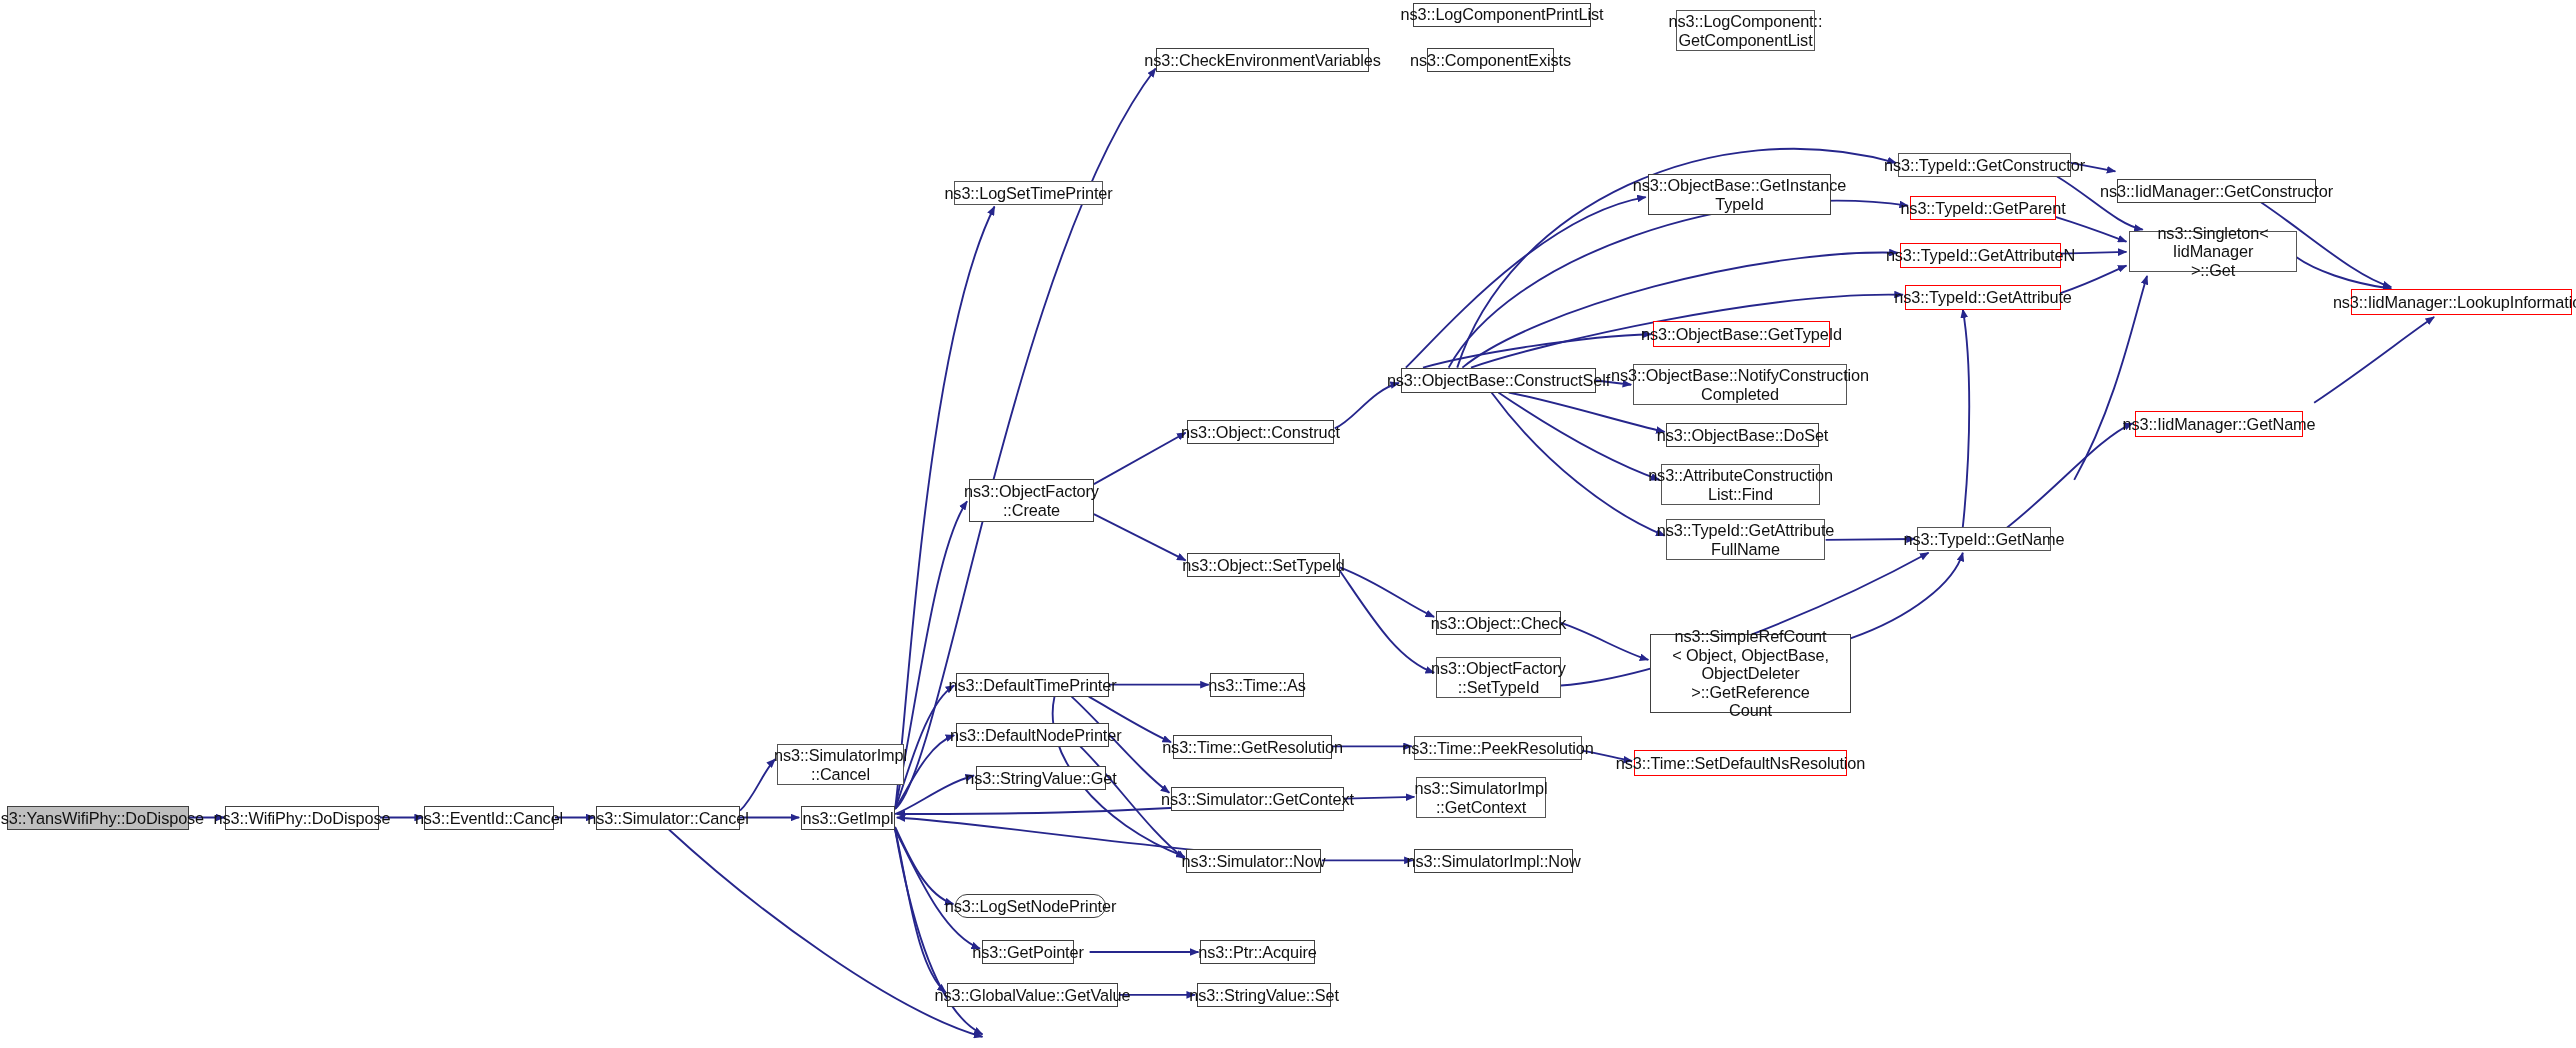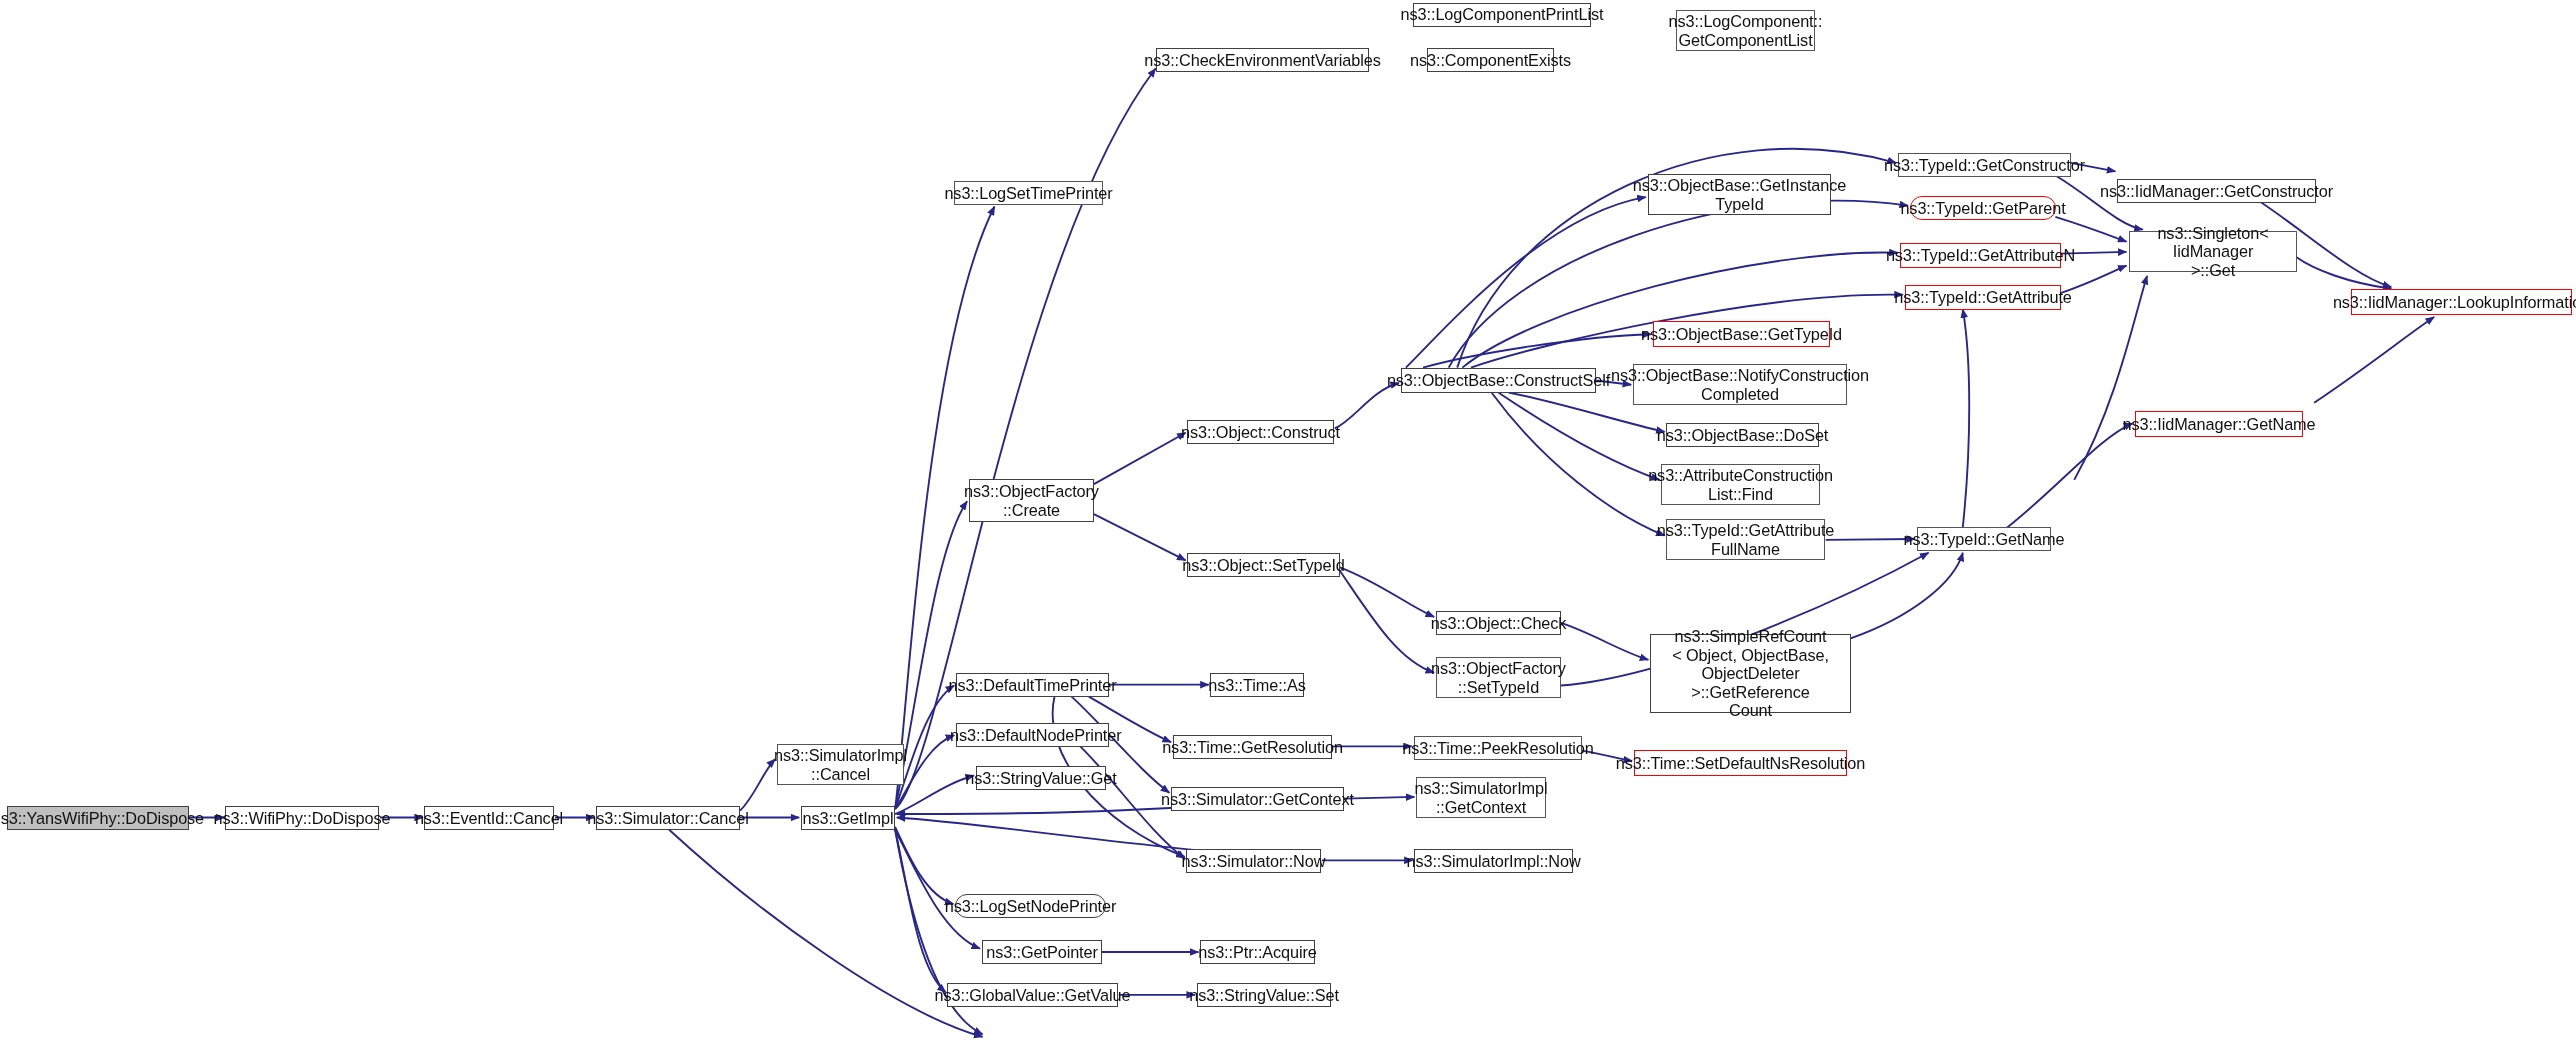--- a/index.html
+++ b/index.html
@@ -110,21 +110,21 @@
 TypeId</div>
       <div class="node red" style="left: 1653px; top: 321px; width: 177px; height: 26px;">ns3::ObjectBase::GetTypeId</div>
       <div class="node grey2" style="left: 1633px; top: 364px; width: 214px; height: 41px;">ns3::ObjectBase::NotifyConstruction
 Completed</div>
       <div class="node" style="left: 1666px; top: 423px; width: 153px; height: 24px;">ns3::ObjectBase::DoSet</div>
       <div class="node grey2" style="left: 1661px; top: 464px; width: 159px; height: 41px;">ns3::AttributeConstruction
 List::Find</div>
       <div class="node grey2" style="left: 1666px; top: 519px; width: 159px; height: 41px;">ns3::TypeId::GetAttribute
 FullName</div>
       <div class="node grey2" style="left: 1898px; top: 153px; width: 173px; height: 24px;">ns3::TypeId::GetConstructor</div>
-      <div class="node red" style="left: 1910px; top: 196px; width: 146px; height: 24px; border-radius: 12px;">ns3::TypeId::GetParent</div>
+      <div class="node red" style="left: 1910px; top: 196px; width: 146px; height: 24px;">ns3::TypeId::GetParent</div>
       <div class="node red" style="left: 1900px; top: 243px; width: 161px; height: 25px;">ns3::TypeId::GetAttributeN</div>
       <div class="node red" style="left: 1905px; top: 285px; width: 156px; height: 25px;">ns3::TypeId::GetAttribute</div>
       <div class="node grey2" style="left: 2129px; top: 231px; width: 168px; height: 41px;">ns3::Singleton&lt; IidManager
 &gt;::Get</div>
       <div class="node" style="left: 2117px; top: 163px; width: 199px; height: 24px; margin-top: 16px;">ns3::IidManager::GetConstructor</div>
       <div class="node red" style="left: 2351px; top: 289px; width: 221px; height: 26px;">ns3::IidManager::LookupInformation</div>
       <div class="node red" style="left: 2135px; top: 411px; width: 168px; height: 26px;">ns3::IidManager::GetName</div>
       <div class="node grey2" style="left: 1917px; top: 527px; width: 134px; height: 24px;">ns3::TypeId::GetName</div>
       <div class="node" style="left: 1436px; top: 611px; width: 125px; height: 24px;">ns3::Object::Check</div>
       <div class="node grey2" style="left: 1436px; top: 657px; width: 125px; height: 41px;">ns3::ObjectFactory
@@ -139,20 +139,20 @@
       <div class="node" style="left: 976px; top: 766px; width: 130px; height: 24px;">ns3::StringValue::Get</div>
       <div class="node" style="left: 1173px; top: 735px; width: 159px; height: 24px;">ns3::Time::GetResolution</div>
       <div class="node grey2" style="left: 1414px; top: 736px; width: 168px; height: 24px;">ns3::Time::PeekResolution</div>
       <div class="node red" style="left: 1634px; top: 750px; width: 213px; height: 26px;">ns3::Time::SetDefaultNsResolution</div>
       <div class="node" style="left: 1171px; top: 787px; width: 173px; height: 24px;">ns3::Simulator::GetContext</div>
       <div class="node grey2" style="left: 1416px; top: 777px; width: 130px; height: 41px;">ns3::SimulatorImpl
 ::GetContext</div>
       <div class="node" style="left: 1186px; top: 849px; width: 135px; height: 24px;">ns3::Simulator::Now</div>
       <div class="node" style="left: 1414px; top: 849px; width: 159px; height: 24px;">ns3::SimulatorImpl::Now</div>
       <div class="node" style="left: 955px; top: 894px; width: 151px; height: 24px; border-radius: 12px;">ns3::LogSetNodePrinter</div>
-      <div class="node" style="left: 982px; top: 940px; width: 120px; height: 24px;">ns3::GetPointer</div>
+      <div class="node" style="left: 982px; top: 940px; width: 92px; height: 24px;">ns3::GetPointer</div>
       <div class="node" style="left: 1200px; top: 940px; width: 115px; height: 24px;">ns3::Ptr::Acquire</div>
       <div class="node" style="left: 947px; top: 983px; width: 171px; height: 24px;">ns3::GlobalValue::GetValue</div>
       <div class="node" style="left: 1197px; top: 983px; width: 134px; height: 24px;">ns3::StringValue::Set</div>
       <div class="node" style="left: 984px; top: 1051px; width: 101px; height: 24px;">ns3::PeekImpl</div>
     </div>
 </div>
 
 
 </body></html>

